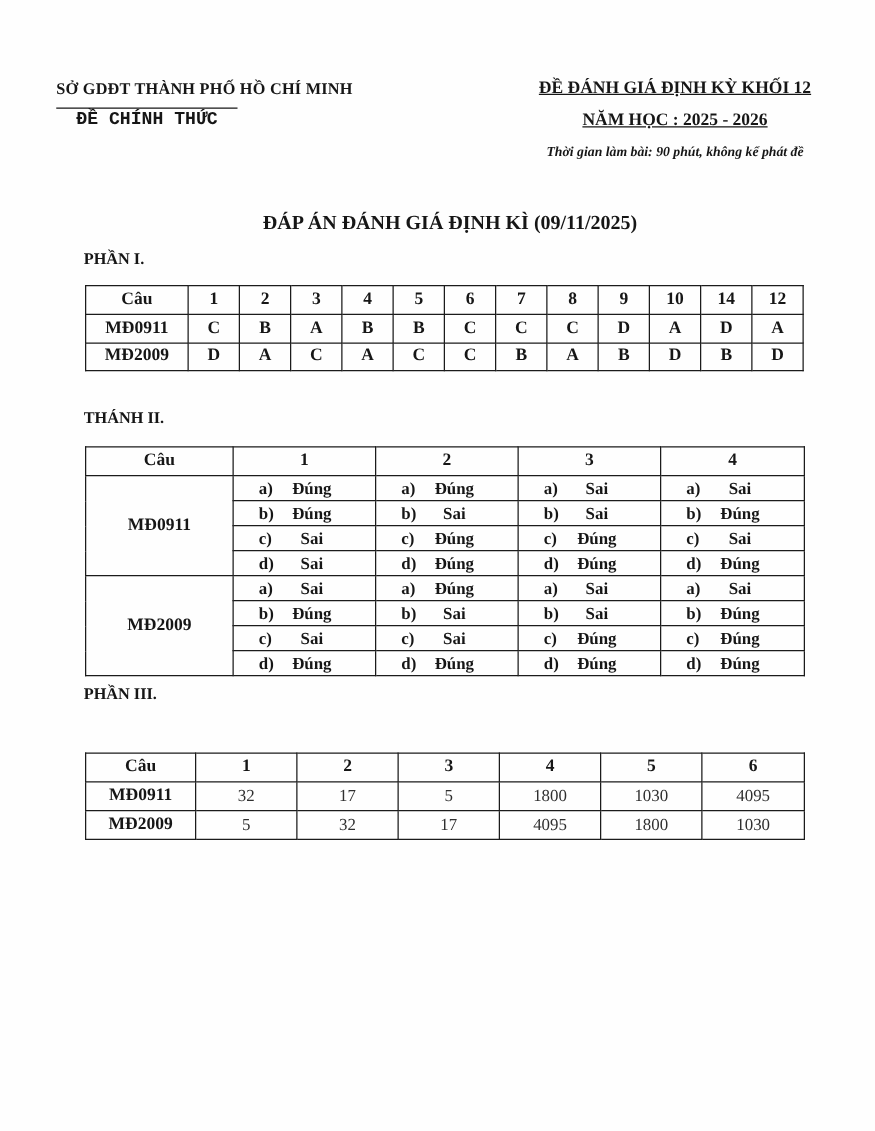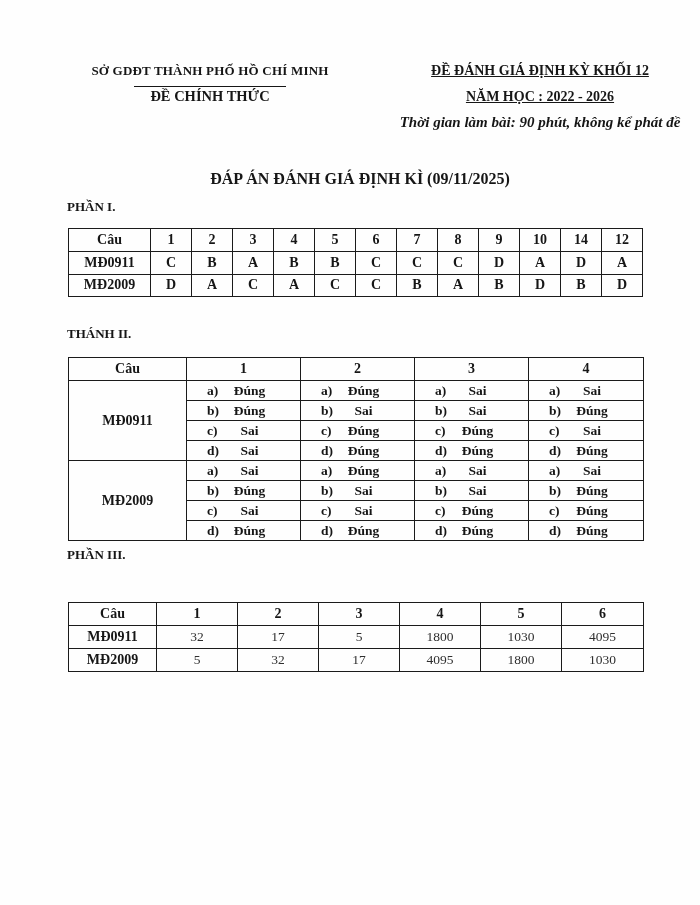--- a/index.html
+++ b/index.html
@@ -7,37 +7,37 @@
     width:700px;height:905px;
     background:#fefefe;
     font-family:"Liberation Serif", serif;
     color:#161616;
     position:relative;
     overflow:hidden;
   }
   .abs{position:absolute;}
 
   
-  .header-left{left:45px;top:58px;width:330px;text-align:center;}
+  .header-left{left:45px;top:58px;width:330px;text-align:left;}
   .hl1{line-height:26px;font-weight:700;font-size:13px;letter-spacing:.2px;}
   .hl2,.hl3{line-height:26px;font-weight:700;font-size:14.5px;}
   .de-wrap{margin-top:2px;}
   .de-chinh-thuc{
     display:inline-block;
     border-top:1.5px solid #161616;
     padding:1px 16px 0 16px;
-    font-weight:700;font-size:14.5px;
+    font-weight:700;font-size:14.5px;font-family:Liberation Mono, monospace;
   }
 
   .header-right{left:385px;top:58px;width:310px;text-align:center;}
   .hr1,.hr2{line-height:26px;font-weight:700;font-size:14px;text-decoration:underline;}
   .hr3{line-height:26px;}
   .hr3 .main{font-weight:700;font-size:16px;}
   .hr3 .note{font-size:13.5px;margin-left:5px;}
-  .hr4{line-height:24px;font-style:italic;font-weight:700;font-size:15px;white-space:nowrap;}
+  .hr4{line-height:24px;font-style:italic;font-weight:700;font-size:11px;white-space:nowrap;}
 
   .title{left:10px;top:170px;width:700px;text-align:center;font-weight:700;font-size:16px;}
 
   .section-label{left:67px;font-weight:700;font-size:13px;}
   #lbl1{top:199px;}
   #lbl2{top:326px;}
   #lbl3{top:547px;}
 
   table{position:absolute;left:68px;border-collapse:collapse;table-layout:fixed;}
   th,td{
@@ -72,21 +72,21 @@
 
 <div class="abs header-left">
   <div class="hl1">SỞ GDĐT THÀNH PHỐ HỒ CHÍ MINH</div>
   <div class="de-wrap">
     <span class="de-chinh-thuc">ĐỀ CHÍNH THỨC</span>
   </div>
 </div>
 
 <div class="abs header-right">
   <div class="hr1">ĐỀ ĐÁNH GIÁ ĐỊNH KỲ KHỐI 12</div>
-  <div class="hr2">NĂM HỌC : 2022 - 2026</div>
+  <div class="hr2">NĂM HỌC : 2025 - 2026</div>
   <div class="hr4">Thời gian làm bài: 90 phút, không kể phát đề</div>
 </div>
 
 <div class="abs title">ĐÁP ÁN ĐÁNH GIÁ ĐỊNH KÌ (09/11/2025)</div>
 
 <div class="abs section-label" id="lbl1">PHẦN I.</div>
 <div class="abs section-label" id="lbl2">THÁNH II.</div>
 <div class="abs section-label" id="lbl3">PHẦN III.</div>
 
 <table id="t1">

